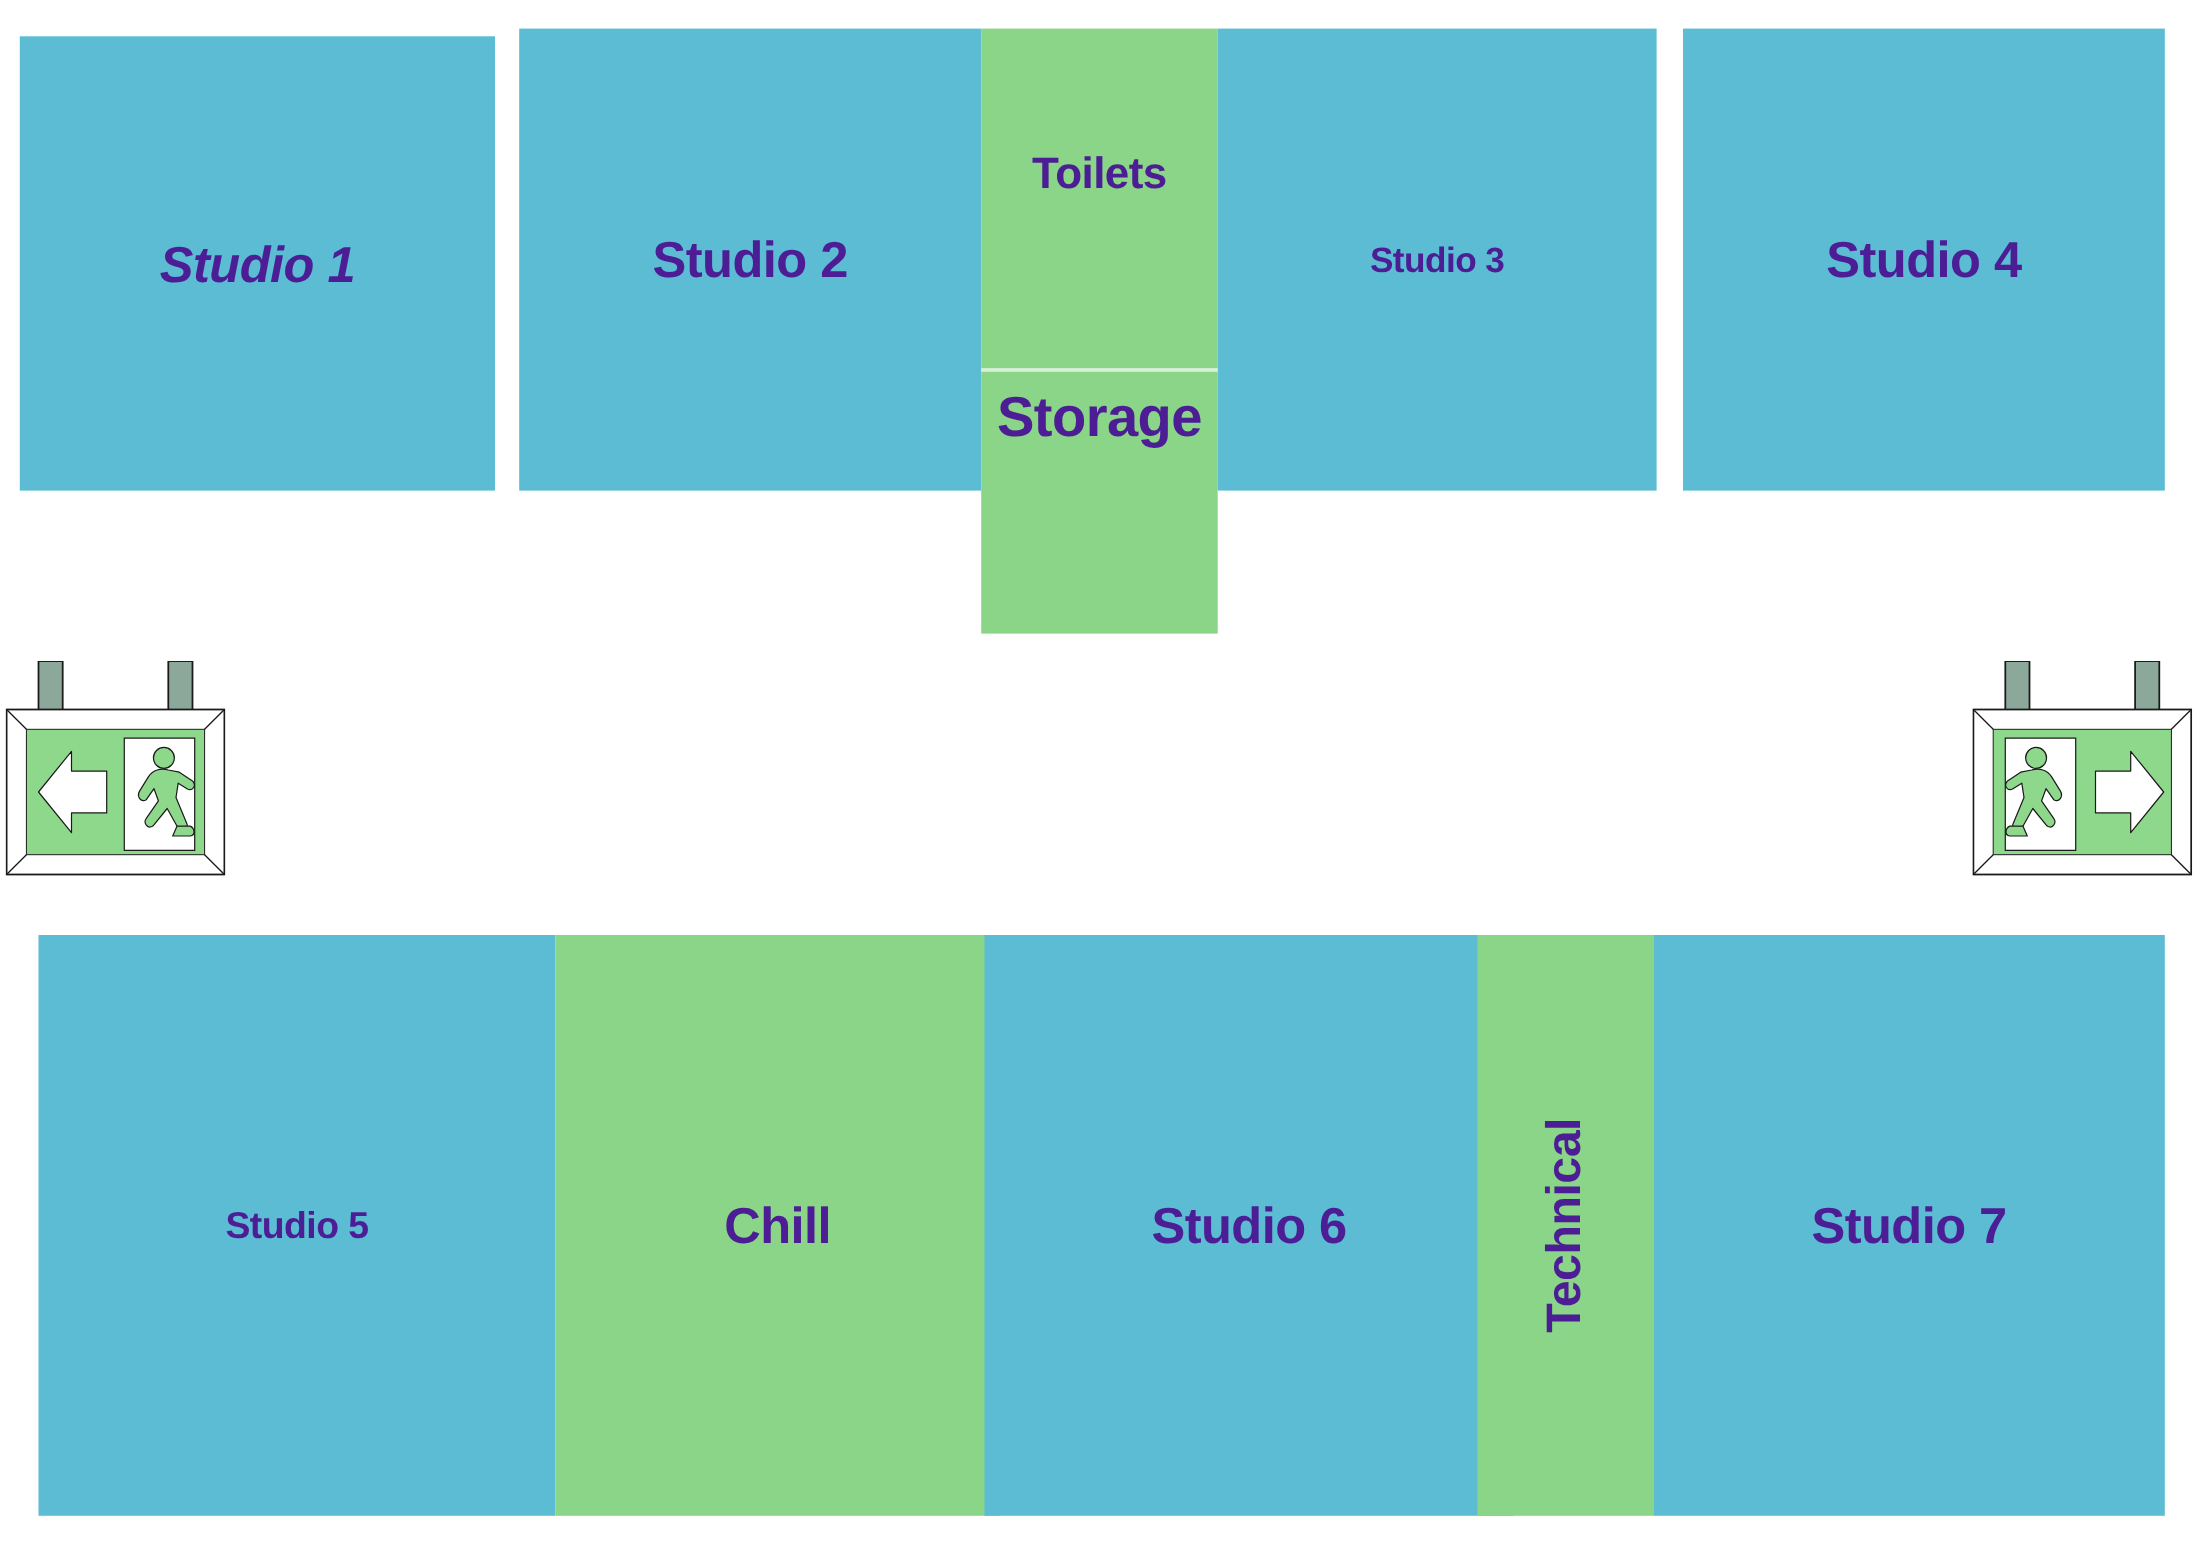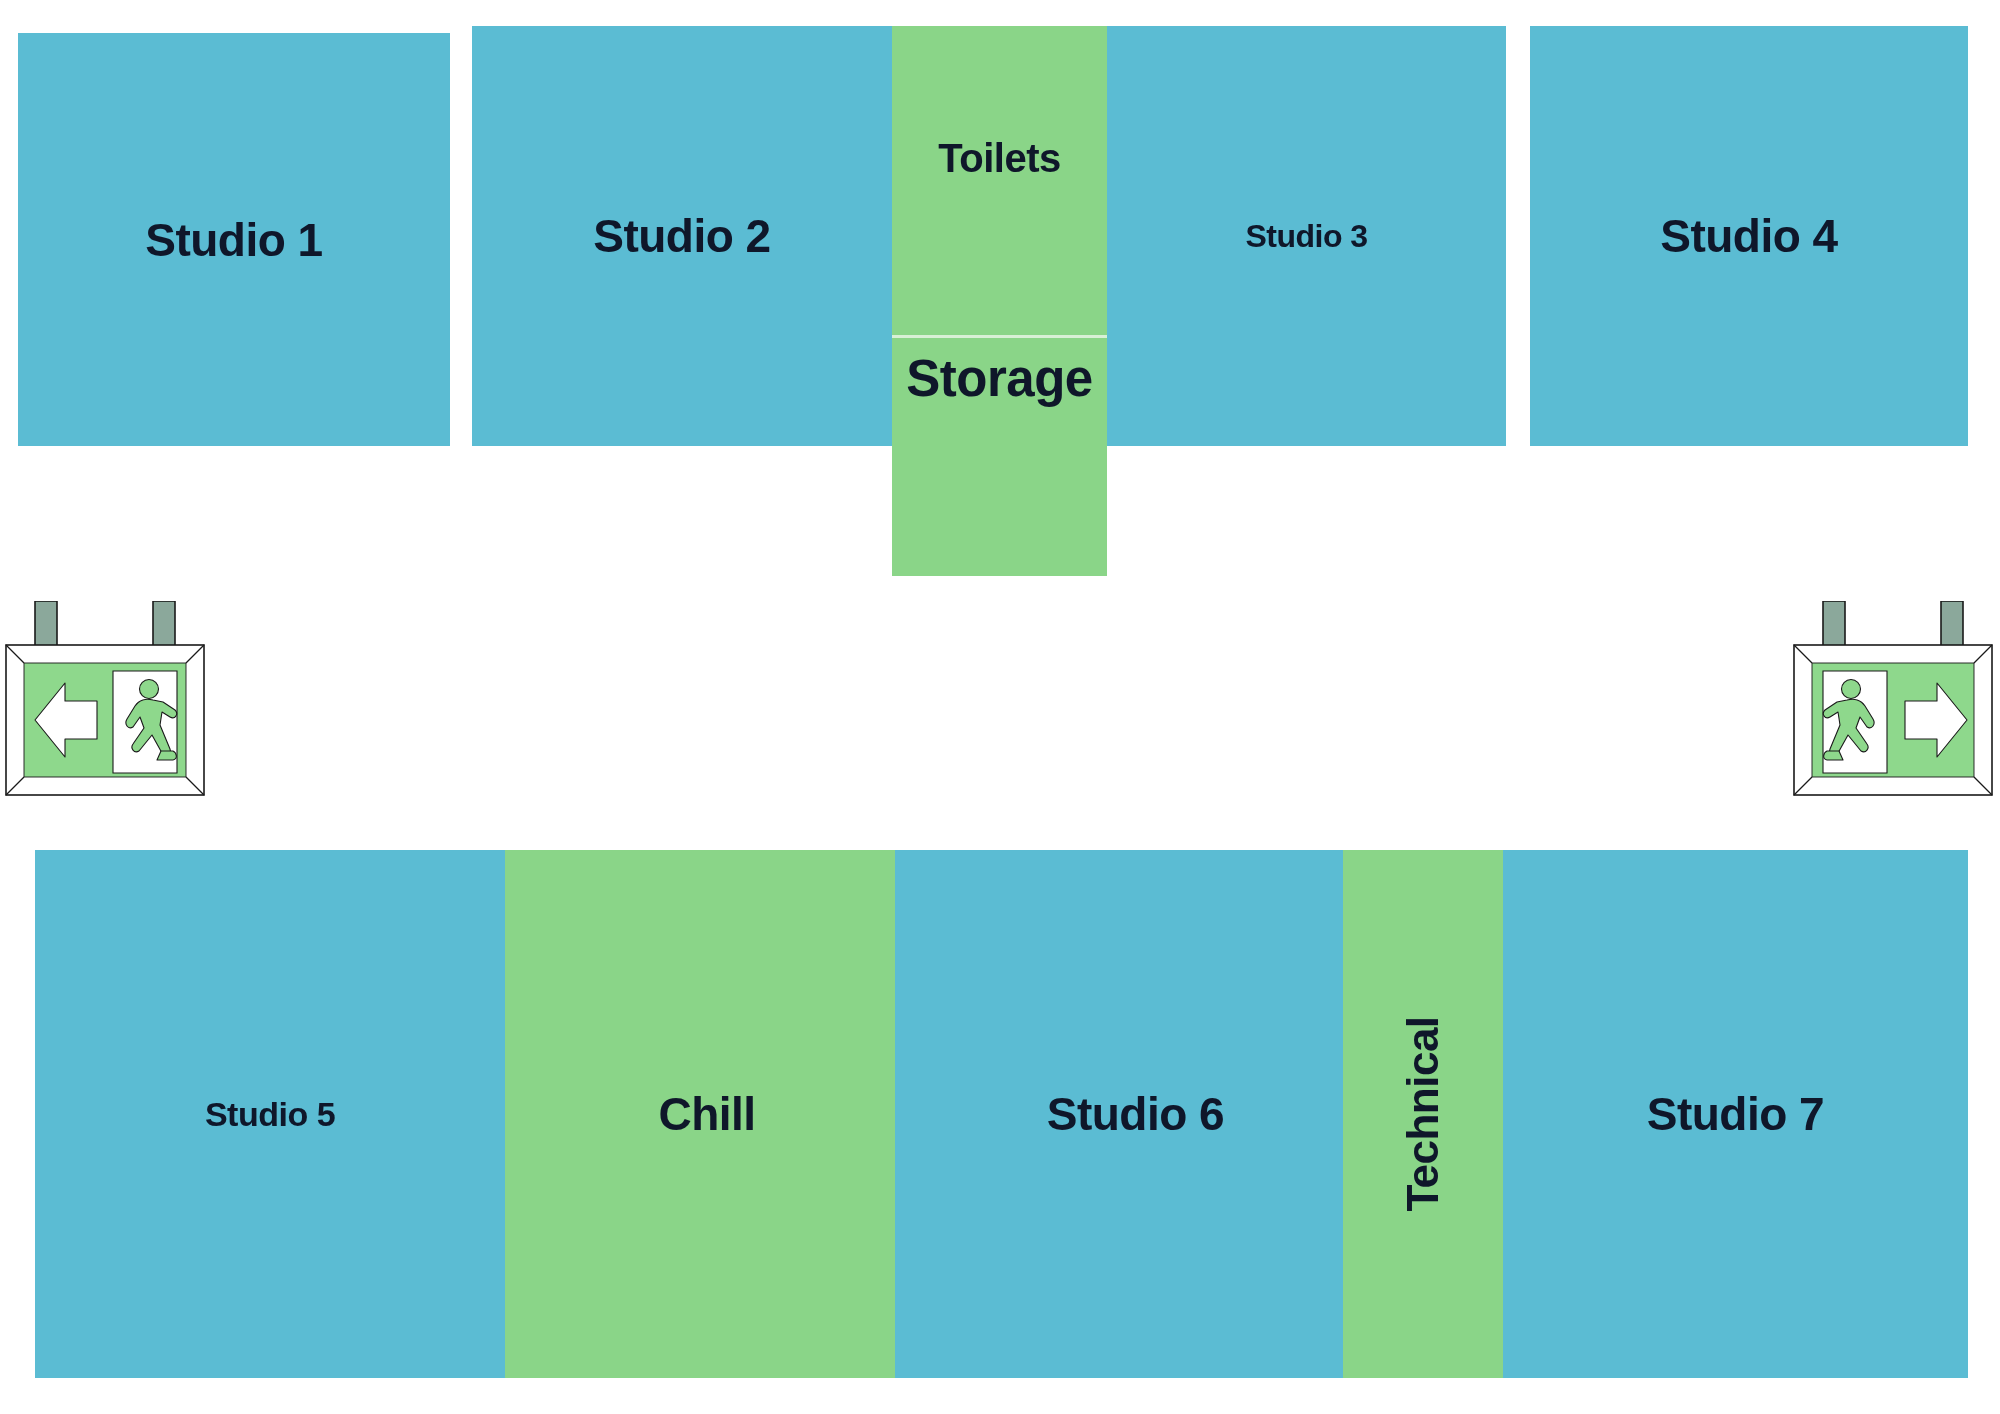--- a/index.html
+++ b/index.html
@@ -16,21 +16,21 @@
     height: 1414px;
     background: #ffffff;
     overflow: hidden;
   }
   .room {
     position: absolute;
     display: flex;
     align-items: center;
     justify-content: center;
     box-sizing: border-box;
-    color: #0f172a;
+    color: #4c1d95;
     font-weight: bold;
     letter-spacing: -0.5px;
     text-align: center;
     user-select: none;
   }
   .room-label {
     display: block;
     line-height: 1;
     text-shadow: 0 0 1px rgba(0,0,0,0.04);
   }
@@ -47,21 +47,21 @@
     display: block;
     width: 100%;
     height: 100%;
   }
 </style>
 </head>
 <body>
 
 <div id="floorplan">
     <div>
-      <div class="room" style="left: 18px; top: 33px; width: 432px; height: 413px; background: rgb(91, 188, 211); font-size: 46px;">
+      <div class="room" style="left: 18px; top: 33px; width: 432px; height: 413px; background: rgb(91, 188, 211); font-size: 46px; font-style: italic;">
         <span class="room-label">Studio 1</span>
       </div>
       <div class="room" style="left: 472px; top: 26px; width: 420px; height: 420px; background: rgb(91, 188, 211); font-size: 46px; justify-content: center;">
         <span class="room-label">Studio 2</span>
       </div>
       <div class="room" style="left: 892px; top: 26px; width: 215px; height: 309px; background: rgb(138, 213, 136); font-size: 40px;">
         <span class="room-label" style="position: relative; top: -23px;">Toilets</span>
       </div>
       <div class="room" style="left: 892px; top: 336px; width: 215px; height: 240px; background: rgb(138, 213, 136); font-size: 51px;">
         <span class="room-label" style="position: relative; top: -78px;">Storage</span>

